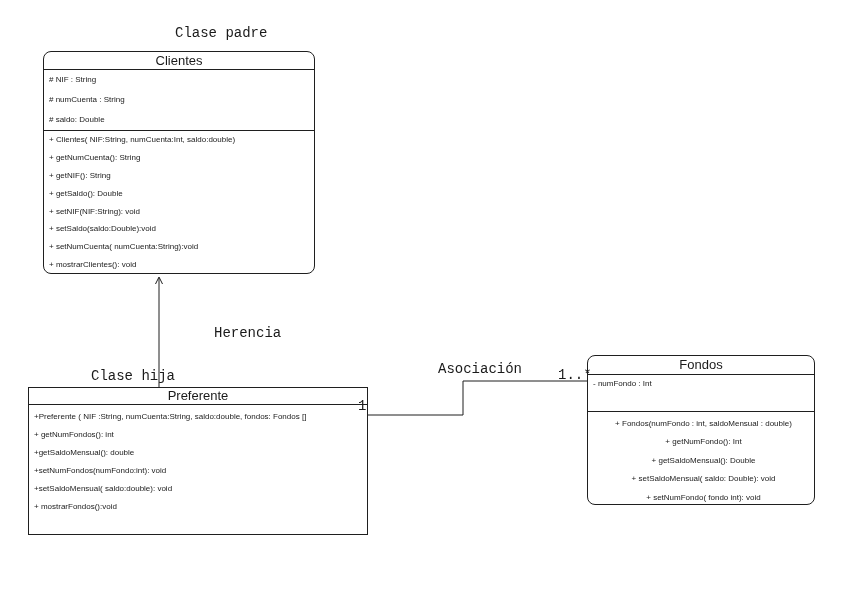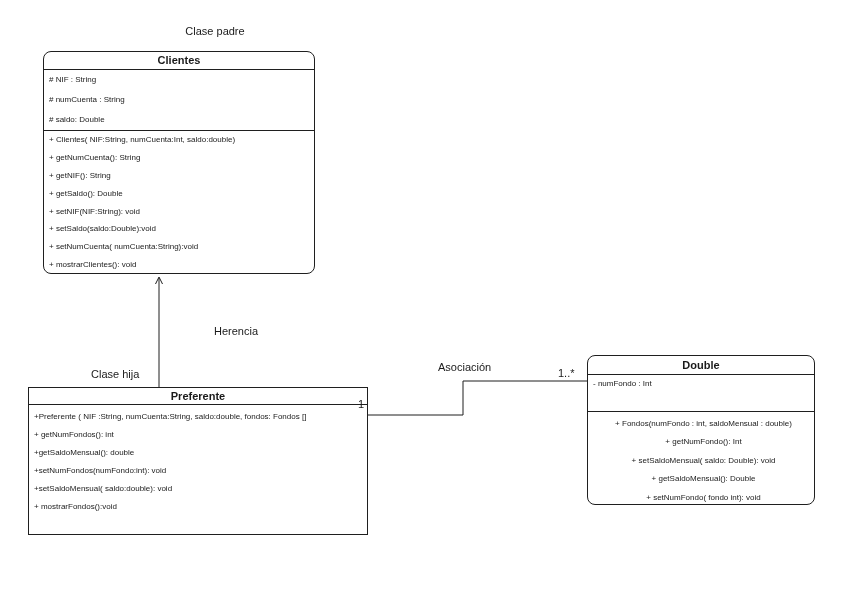--- a/index.html
+++ b/index.html
@@ -25,22 +25,22 @@
     box-sizing: border-box;
     border: 1px solid #1f1f1f;
     background: #ffffff;
     font-size: 8px;
     line-height: 1;
   }
   .uml-class.rounded { border-radius: 8px; }
   .uml-title {
     box-sizing: border-box;
     border-bottom: 1px solid #1f1f1f;
-    font-weight: bold;
-    font-size: 11px;
+    font-weight: normal;
+    font-size: 13px;
     text-align: center;
     white-space: nowrap;
     overflow: hidden;
   }
   .uml-attrs, .uml-methods {
     box-sizing: border-box;
   }
   .uml-attrs { border-bottom: 1px solid #1f1f1f; }
   .row {
     padding-left: 5px;
@@ -64,23 +64,24 @@
   
   #box-fondos { left: 587px; top: 355px; width: 228px; height: 150px; }
   #box-fondos .uml-title   { height: 19px; line-height: 18px; }
   #box-fondos .uml-attrs   { height: 37px; }
   #box-fondos .uml-attrs .row { height: 18px; line-height: 18px; }
   #box-fondos .uml-methods { height: 93px; padding-top: 3px; text-align: center; }
   #box-fondos .uml-methods .row { height: 18.4px; line-height: 18.4px; }
   
   .diagram-label {
     position: absolute;
-    font-size: 11px;
+    font-size: 14px;
     white-space: nowrap;
     color: #1a1a1a;
+    font-family: Liberation Mono, monospace;
   }
   #label-clase-padre { left: 175px; top: 25px;  width: 80px; text-align: center; }
   #label-herencia    { left: 178px; top: 325px; margin-left: 36px; }
   #label-clase-hija  { left: 91px;  top: 368px; }
   #label-asociacion  { left: 438px; top: 361px; width: 52px; text-align: center; }
   #label-mult-many   { left: 558px; top: 367px; }
   #label-mult-one    { left: 358px; top: 398px; }
   
   #connectors {
     position: absolute;
@@ -131,29 +132,29 @@
       <div class="row">+Preferente ( NIF :String, numCuenta:String, saldo:double, fondos: Fondos []</div>
       <div class="row">+ getNumFondos(): int</div>
       <div class="row">+getSaldoMensual(): double</div>
       <div class="row">+setNumFondos(numFondo:int): void</div>
       <div class="row">+setSaldoMensual( saldo:double): void</div>
       <div class="row">+ mostrarFondos():void</div>
     </div>
   </div>
 
   <div class="uml-class rounded" id="box-fondos">
-    <div class="uml-title">Double</div>
+    <div class="uml-title">Fondos</div>
     <div class="uml-attrs">
       <div class="row">- numFondo : Int</div>
     </div>
     <div class="uml-methods">
       <div class="row">+ Fondos(numFondo : int, saldoMensual : double)</div>
       <div class="row">+ getNumFondo(): Int</div>
+      <div class="row">+ getSaldoMensual(): Double</div>
       <div class="row">+ setSaldoMensual( saldo: Double): void</div>
-      <div class="row">+ getSaldoMensual(): Double</div>
       <div class="row">+ setNumFondo( fondo int): void</div>
     </div>
   </div>
 
   <div class="diagram-label" id="label-clase-padre">Clase padre</div>
   <div class="diagram-label" id="label-herencia">Herencia</div>
   <div class="diagram-label" id="label-clase-hija">Clase hija</div>
   <div class="diagram-label" id="label-asociacion">Asociación</div>
   <div class="diagram-label" id="label-mult-many">1..*</div>
   <div class="diagram-label" id="label-mult-one">1</div>

